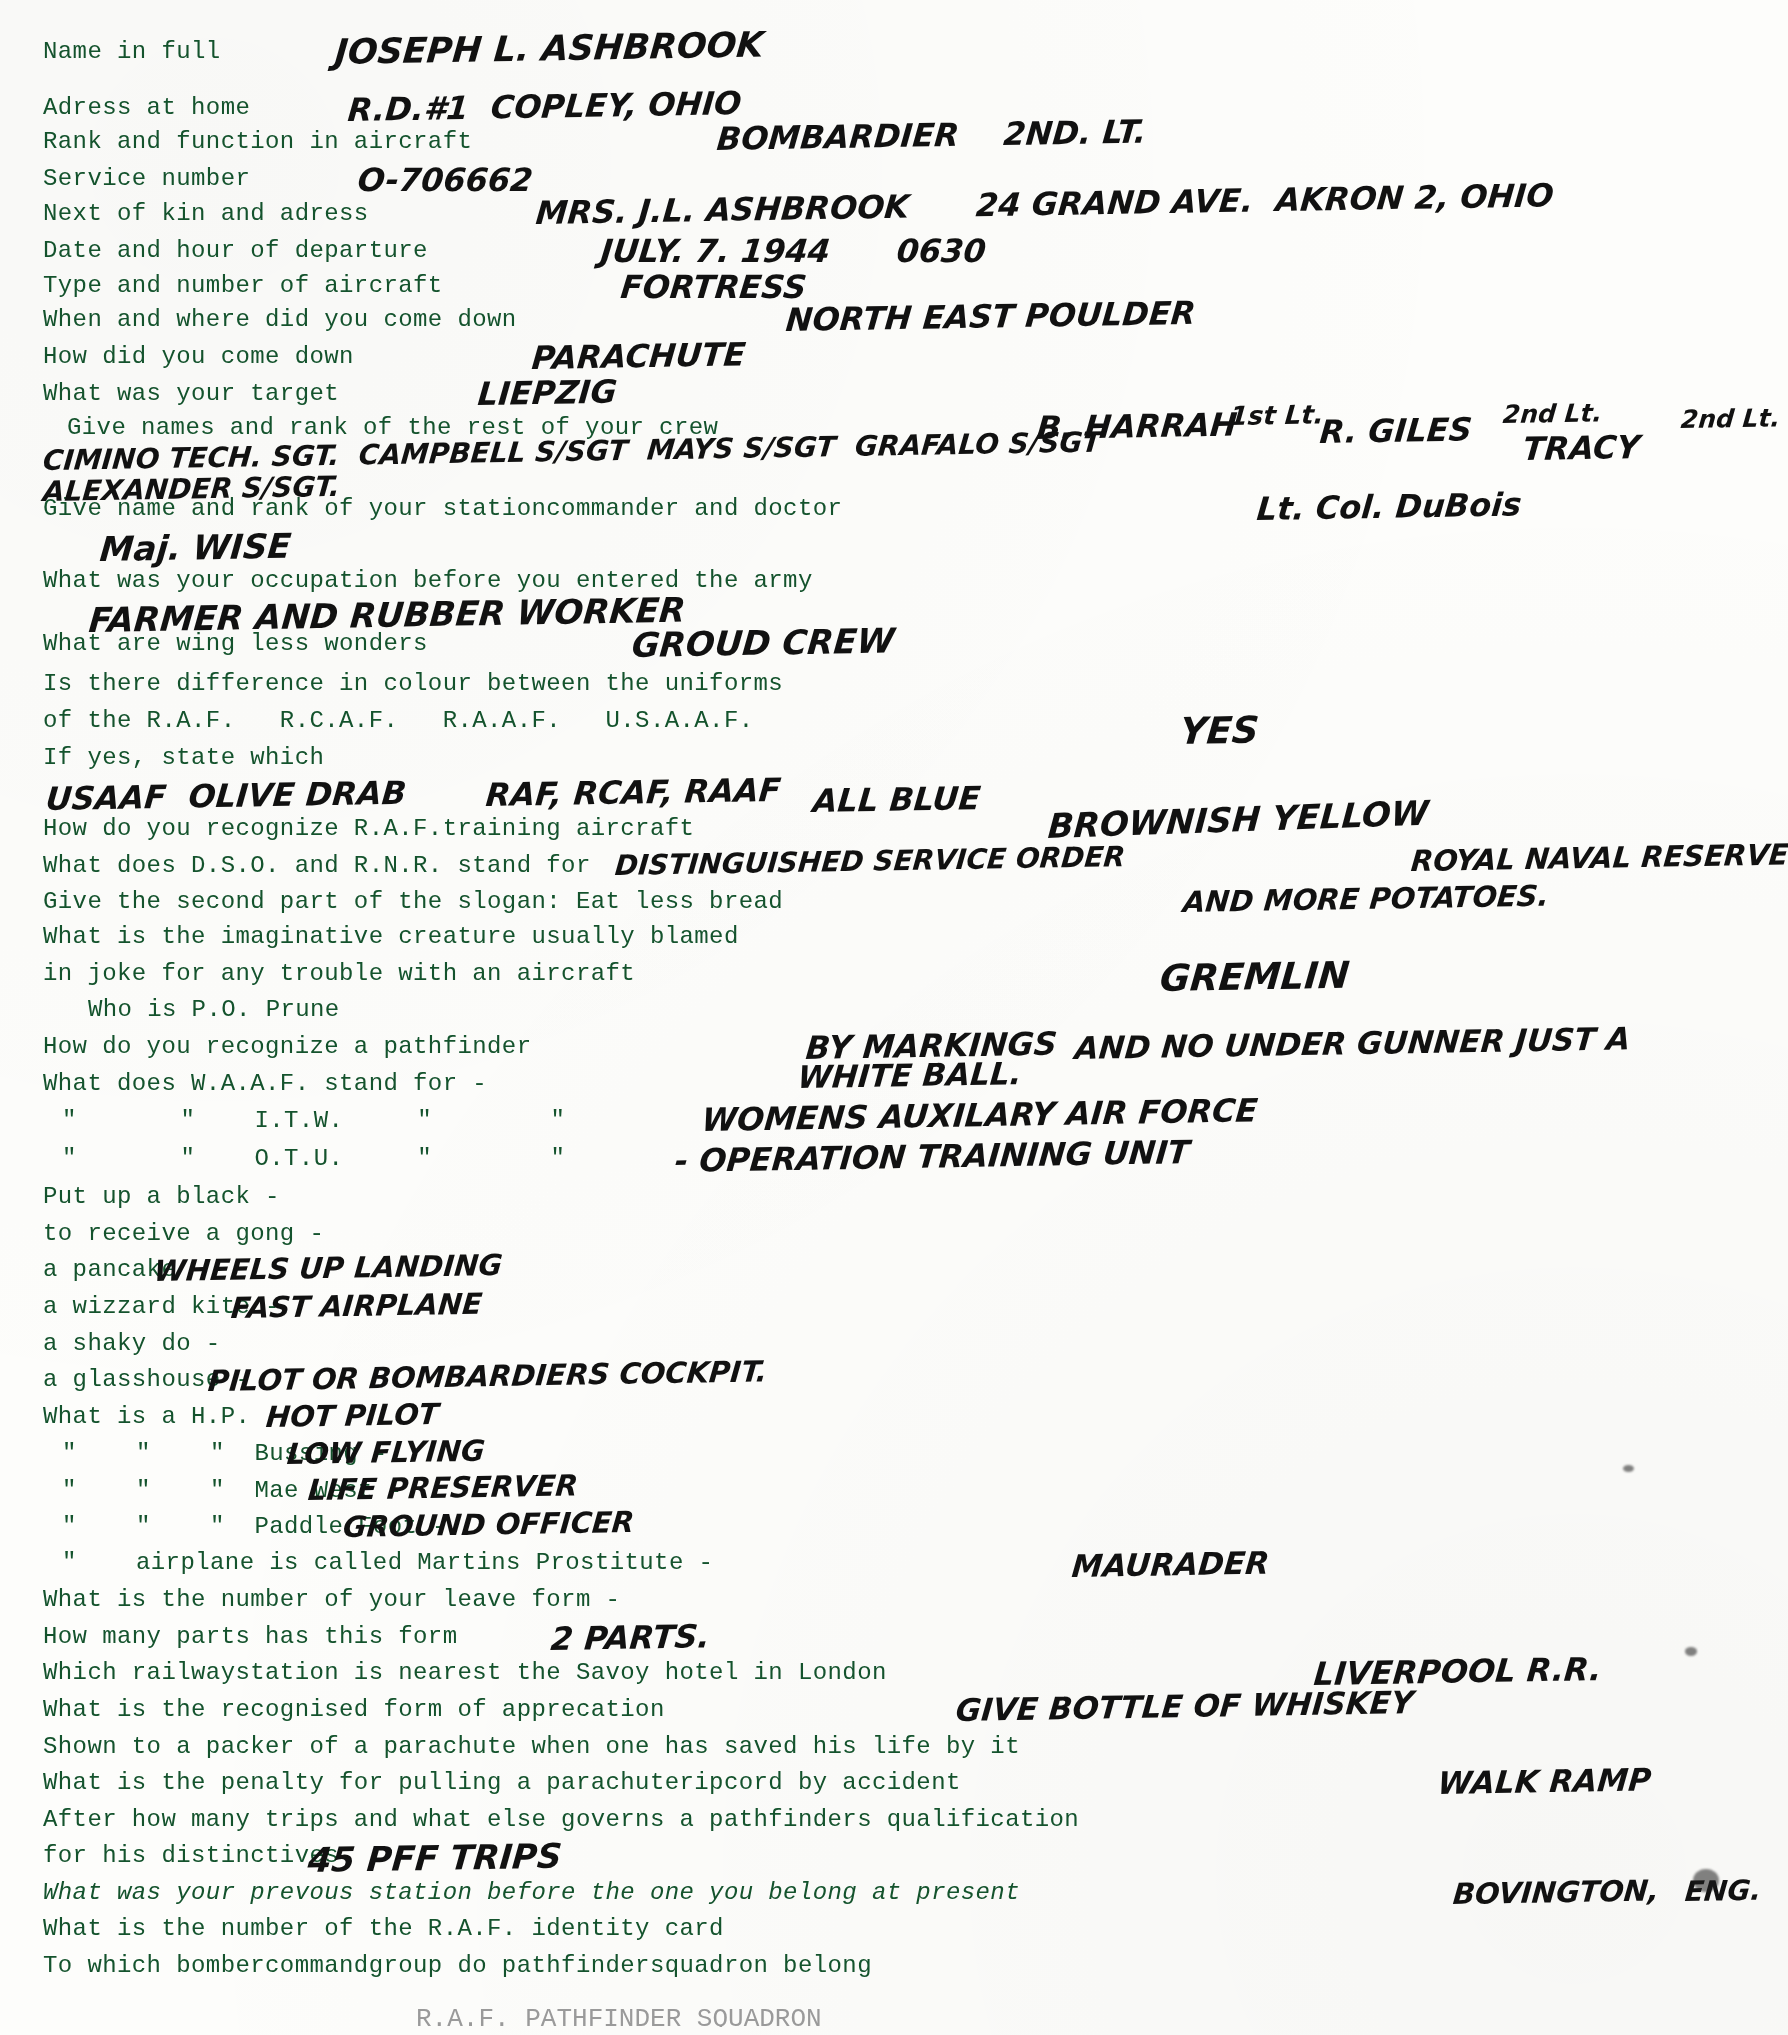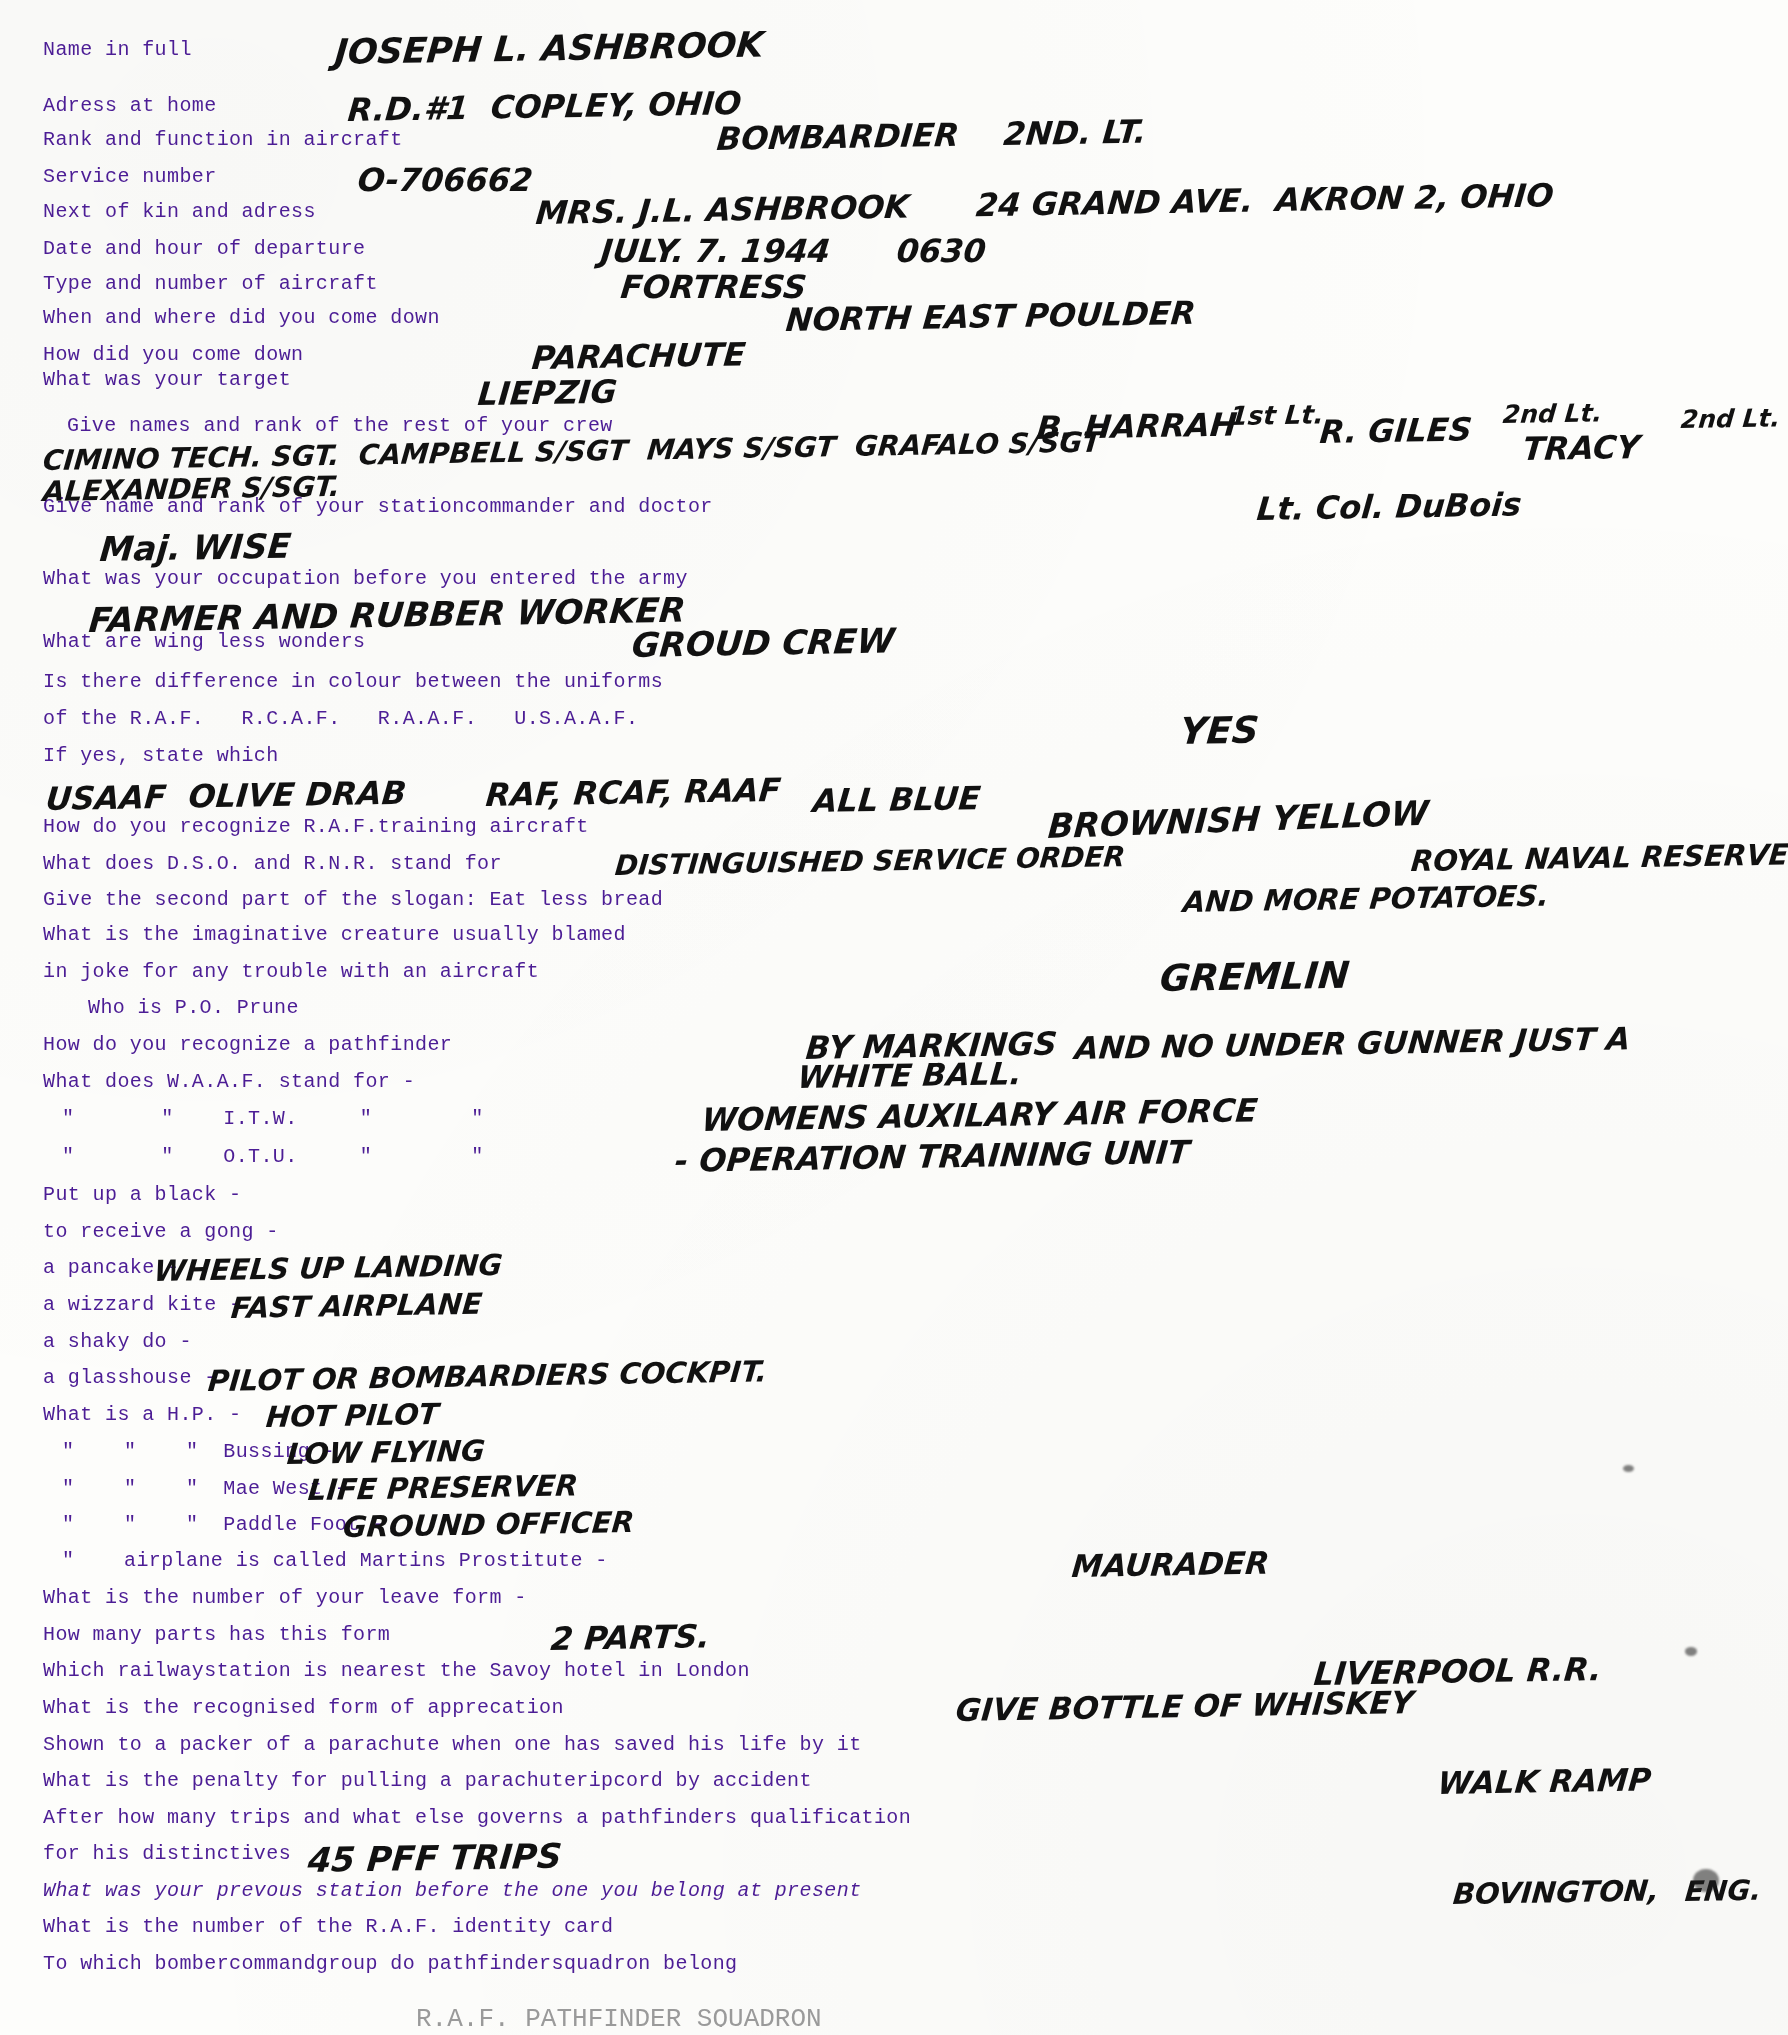--- a/index.html
+++ b/index.html
@@ -34,23 +34,23 @@
     position: absolute;
     left: 0; top: 0;
     width: 1789px;
     height: 2035px;
   }
   
   .line {
     position: absolute;
     white-space: pre;
     font-family: "Liberation Mono", monospace;
-    font-size: 20px;
+    font-size: 24px;
     letter-spacing: 0.4px;
-    color: #4c1d95;
+    color: #14532d;
     line-height: 1;
   }
   
   .hand {
     position: absolute;
     white-space: pre;
     font-family: "DejaVu Sans", sans-serif;
     font-weight: bold;
     font-style: italic;
     color: #111;
@@ -84,21 +84,21 @@
 <div class="sheet" id="sheet">
     <div class="line" style="left: 43px; top: 40px;">Name in full</div>
     <div class="line" style="left: 43px; top: 96px;">Adress at home</div>
     <div class="line" style="left: 43px; top: 130px;">Rank and function in aircraft</div>
     <div class="line" style="left: 43px; top: 167px;">Service number</div>
     <div class="line" style="left: 43px; top: 202px;">Next of kin and adress</div>
     <div class="line" style="left: 43px; top: 239px;">Date and hour of departure</div>
     <div class="line" style="left: 43px; top: 274px;">Type and number of aircraft</div>
     <div class="line" style="left: 43px; top: 308px;">When and where did you come down</div>
     <div class="line" style="left: 43px; top: 345px;">How did you come down</div>
-    <div class="line" style="left: 43px; top: 370px;">What was your target</div>
+    <div class="line" style="left: 43px; top: 382px;">What was your target</div>
     <div class="line" style="left: 43px; top: 416px; margin-left: 24px;">Give names and rank of the rest of your crew</div>
     <div class="line" style="left: 43px; top: 497px;">Give name and rank of your stationcommander and doctor</div>
     <div class="line" style="left: 43px; top: 569px;">What was your occupation before you entered the army</div>
     <div class="line" style="left: 43px; top: 632px;">What are wing less wonders</div>
     <div class="line" style="left: 43px; top: 672px;">Is there difference in colour between the uniforms</div>
     <div class="line" style="left: 43px; top: 709px;">of the R.A.F.   R.C.A.F.   R.A.A.F.   U.S.A.A.F.</div>
     <div class="line" style="left: 43px; top: 746px;">If yes, state which</div>
     <div class="line" style="left: 43px; top: 817px;">How do you recognize R.A.F.training aircraft</div>
     <div class="line" style="left: 43px; top: 854px;">What does D.S.O. and R.N.R. stand for</div>
     <div class="line" style="left: 43px; top: 890px;">Give the second part of the slogan: Eat less bread</div>

